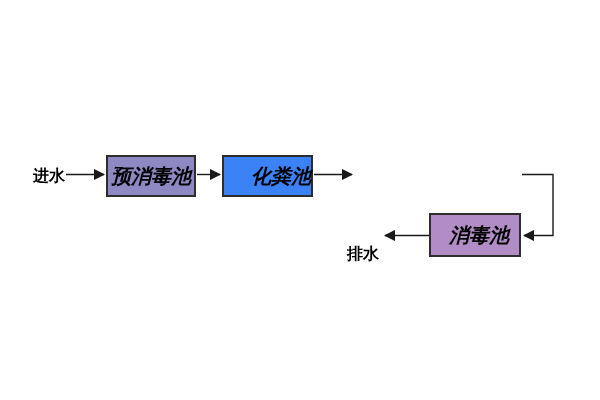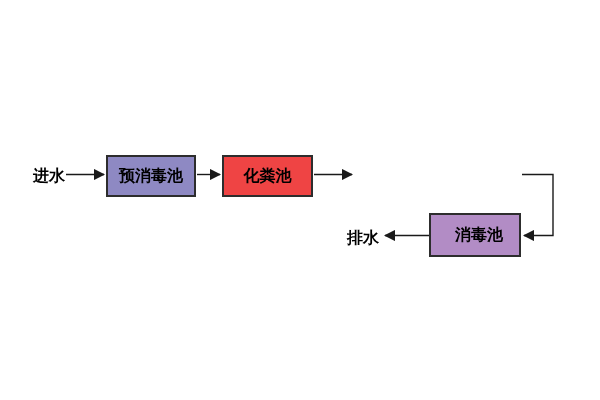--- a/index.html
+++ b/index.html
@@ -8,33 +8,34 @@
     background: var(--background, #ffffff);
     font-family: "Liberation Sans", "DejaVu Sans", sans-serif;
     overflow: hidden;
   }
   .connectors { position: absolute; left: 0; top: 0; width: 600px; height: 400px; }
   .arrow-line { stroke: var(--arrow, #1a1a1a); stroke-width: 1.4; fill: none; }
   .arrow-head { fill: var(--arrow, #1a1a1a); }
   .node {
     position: absolute; display: flex; align-items: center; justify-content: center;
     border: 2px solid var(--border, #2d2d2d); box-sizing: border-box;
-    font-weight: bold; font-size: 16px; color: var(--text, #000000);
+    font-weight: bold; font-size: 20px; color: var(--text, #000000);
     white-space: nowrap;
+    font-style: italic;
   }
   .node-1 { left: 106px; top: 155px; width: 90px;  height: 42px; }
   .node-2 { left: 222px; top: 155px; width: 91px;  height: 42px; }
   .node-3 { left: 354px; top: 155px; width: 168px; height: 42px; }
   .node-4 { left: 429px; top: 213px; width: 92px;  height: 44px; padding-left: 8px; }
   .flow-label {
     position: absolute; font-weight: bold; font-size: 16px;
     color: var(--text, #000000); white-space: nowrap;
   }
   .inlet  { left: 33px;  top: 166px; }
-  .outlet { left: 347px; top: 228px; }
+  .outlet { left: 347px; top: 244px; }
 </style>
 </head>
 <body>
 
 <div class="canvas">
 
   <svg class="connectors" viewBox="0 0 600 400" xmlns="http://www.w3.org/2000/svg">
     <defs>
       <marker id="ah" viewBox="0 0 10 10" refX="9" refY="5" markerWidth="8" markerHeight="8" orient="auto">
         <path d="M0,0 L10,5 L0,10 z" class="arrow-head"></path>
@@ -46,21 +47,21 @@
     <path class="arrow-line" d="M522,174.5 H553 V235.5 H524" marker-end="url(#ah)"></path>
     <path class="arrow-line" d="M429,235.5 H385" marker-end="url(#ah)"></path>
   </svg>
 
   <div class="flow-label inlet">进水</div>
 
   <div class="node node-1" style="background-color: rgb(142, 137, 195);">
     <span class="node-text">预消毒池</span>
   </div>
 
-  <div class="node node-2" style="background-color: #ef4444;">
+  <div class="node node-2" style="background-color: #3b82f6; justify-content: flex-end;">
     <span class="node-text">化粪池</span>
   </div>
 
 
   <div class="node node-4" style="background-color: rgb(178, 140, 197);">
     <span class="node-text">消毒池</span>
   </div>
 
   <div class="flow-label outlet">排水</div>
 

